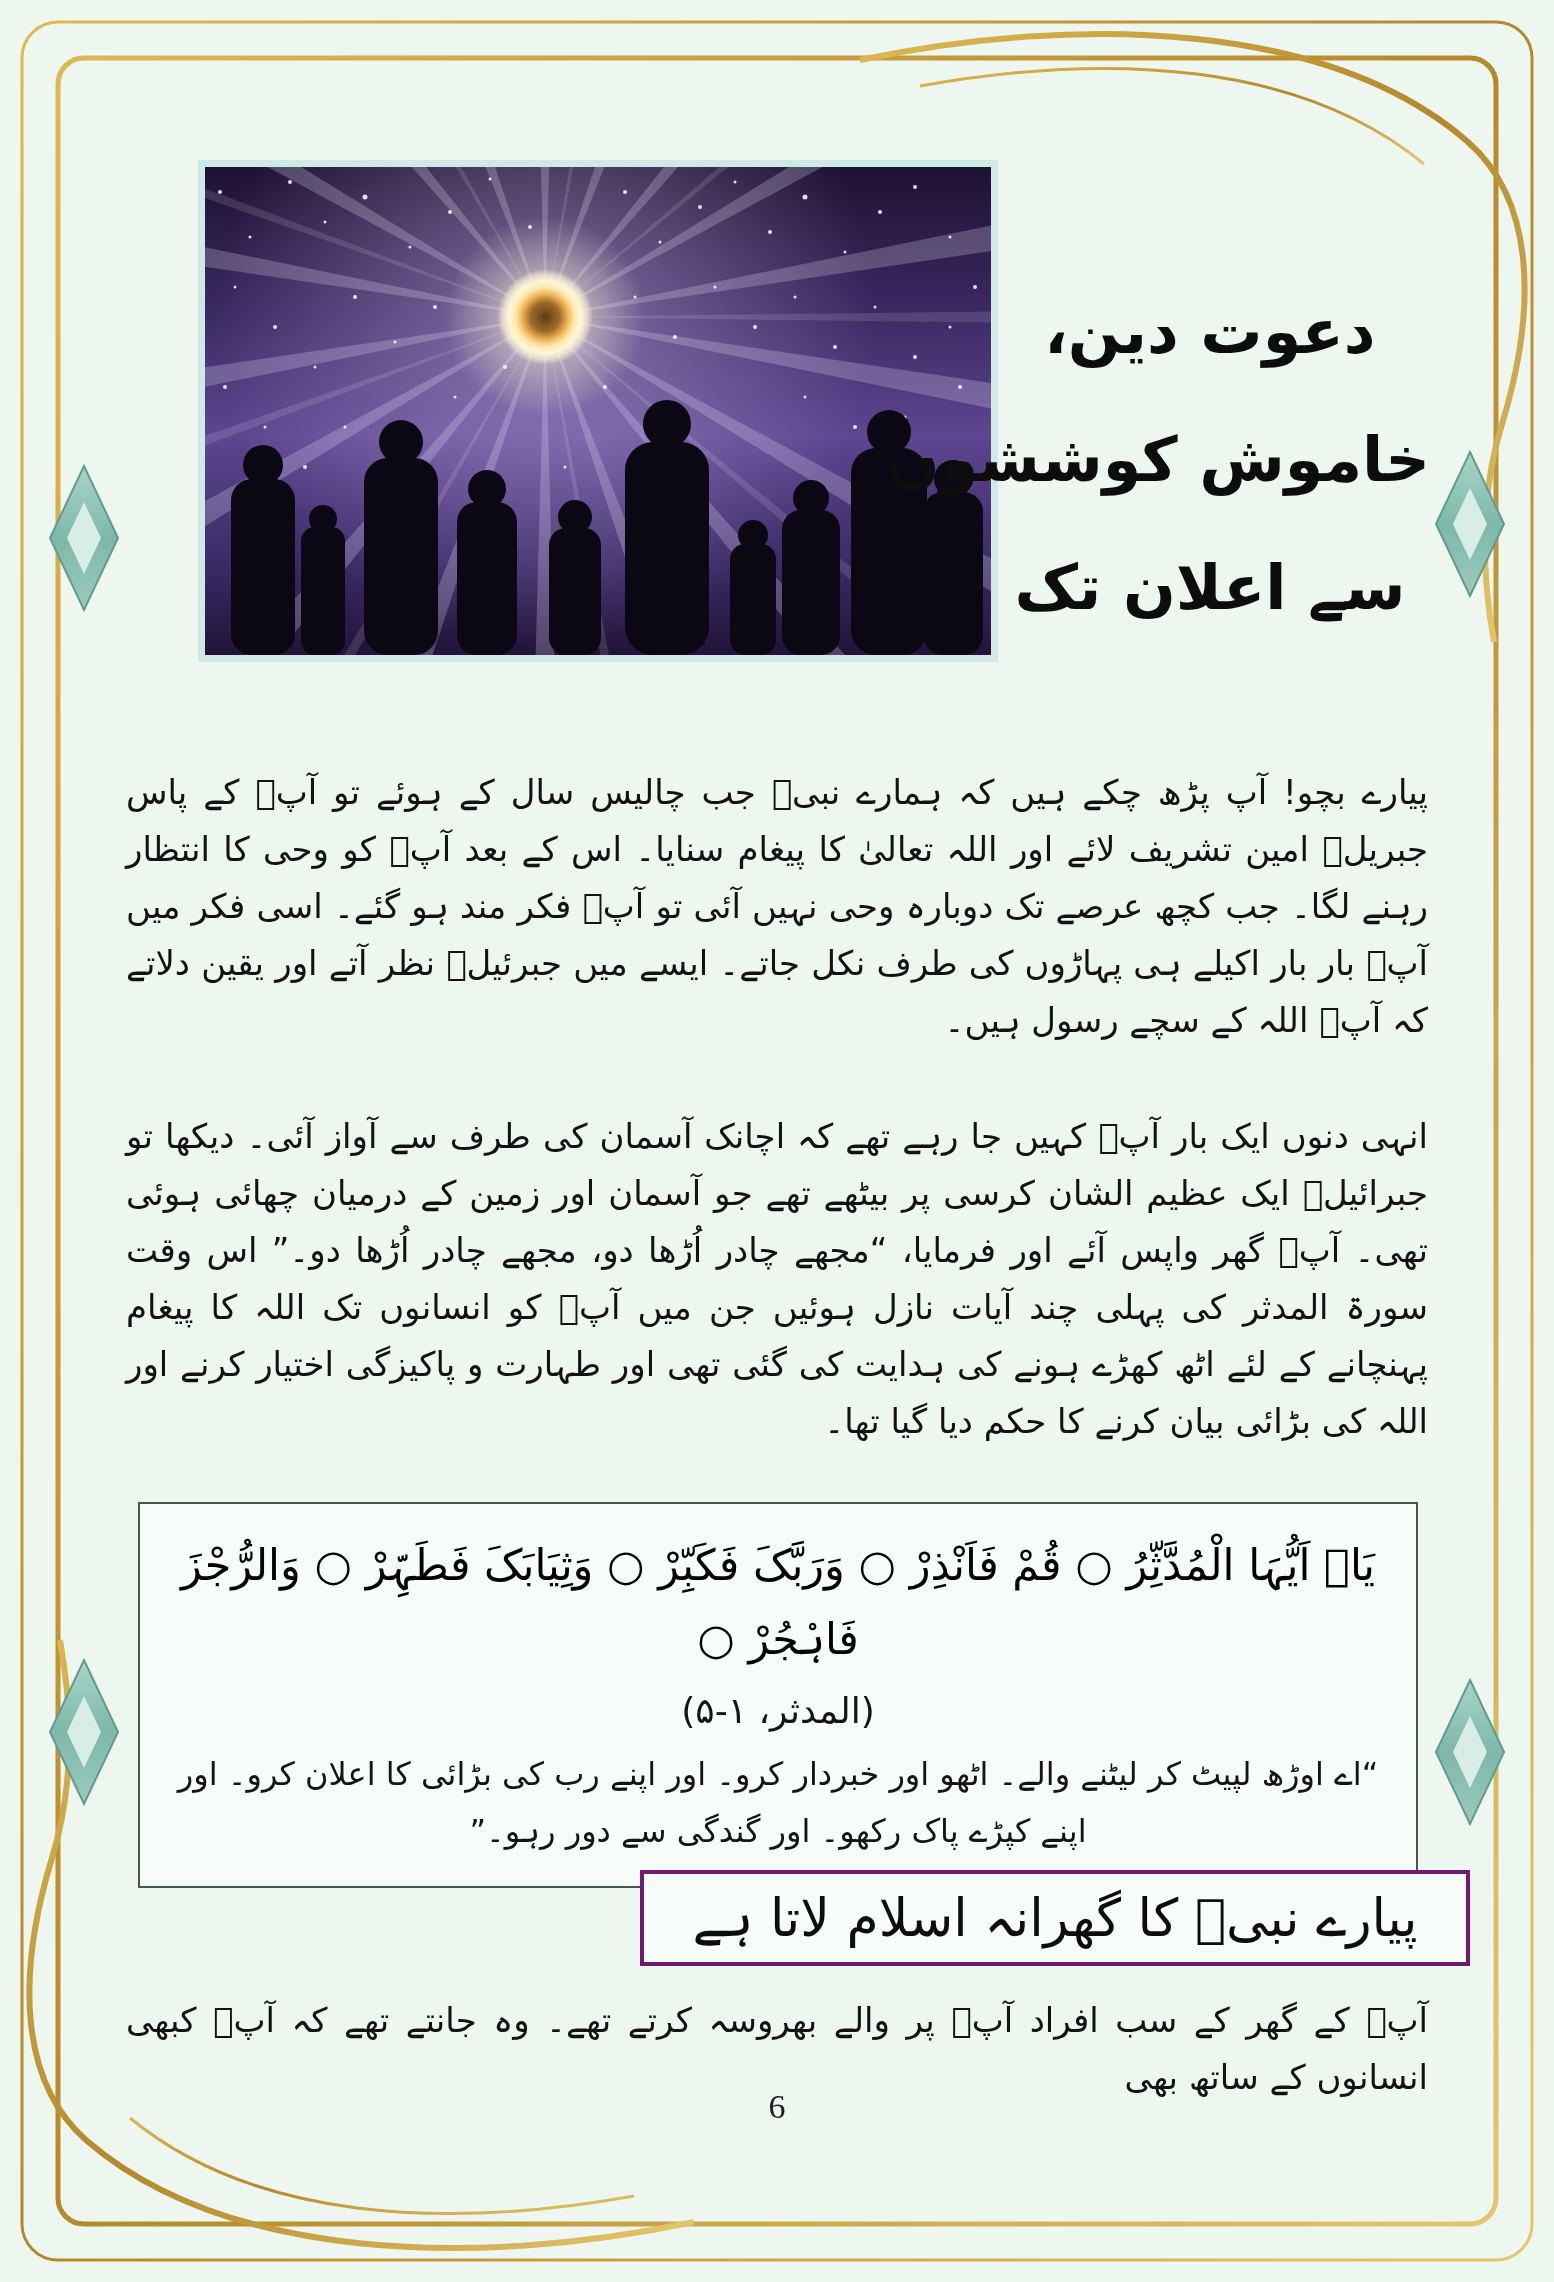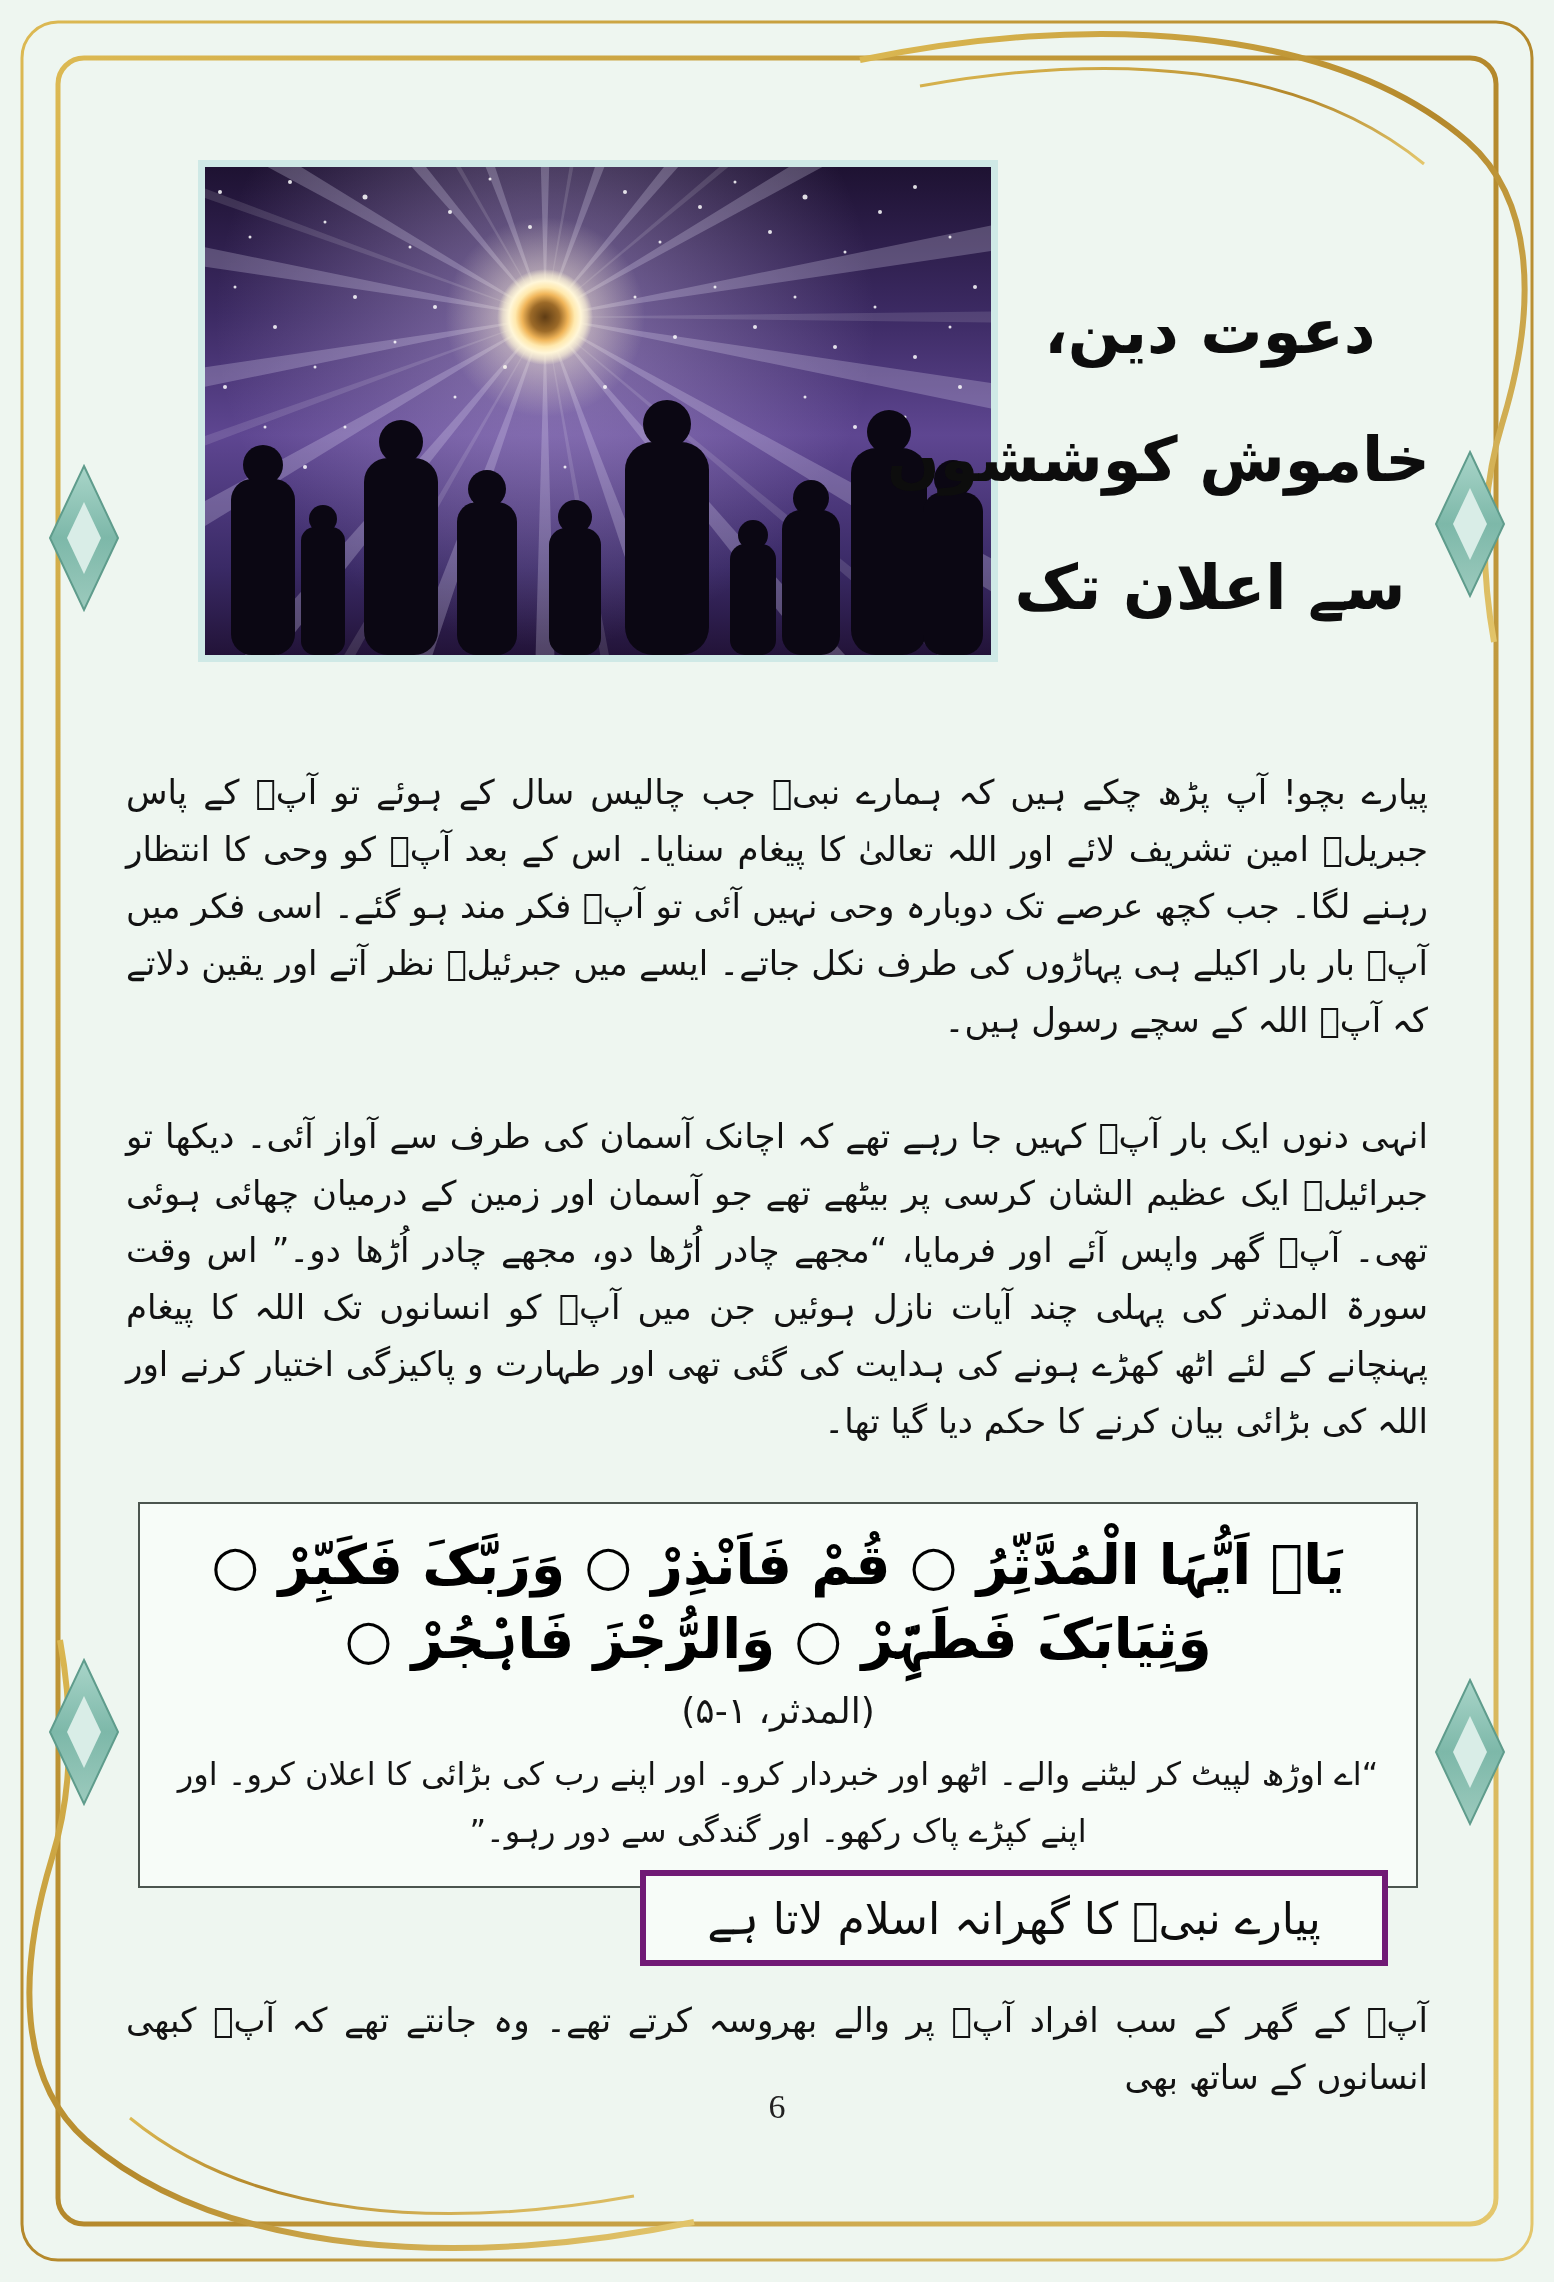--- a/index.html
+++ b/index.html
@@ -36,30 +36,30 @@
   #para2{top:1108px;}
   #para3{top:1992px;}
   .quran-box{
     position:absolute;left:138px;top:1502px;width:1280px;
     box-sizing:border-box;
     border:2px solid #4b554f;
     background:#f7fcf8;
     padding:24px 34px 26px 34px;
     text-align:center;
   }
-  .quran-arabic{font-size:55px;font-weight:bold;line-height:74px;color:#000;}
+  .quran-arabic{font-size:43px;font-weight:normal;line-height:74px;color:#000;}
   .quran-ref{font-size:36px;line-height:58px;margin-top:6px;}
   .quran-trans{font-size:32px;line-height:57px;margin-top:6px;}
   .section-box{
-    position:absolute;left:640px;top:1870px;width:748px;height:96px;
+    position:absolute;left:640px;top:1870px;width:830px;height:96px;
     box-sizing:border-box;
-    border:6px solid #701a75;
+    border:4px solid #701a75;
     background:#f7fcf8;
     display:flex;align-items:center;justify-content:center;
-    font-size:44px;color:#0d0d0d;
+    font-size:52px;color:#0d0d0d;
   }
   .page-number{
     position:absolute;left:0;right:0;top:2088px;
     text-align:center;font-size:34px;color:#222;
     font-family:"Liberation Serif", serif;
     direction:ltr;
   }
 </style>
 </head>
 <body>

